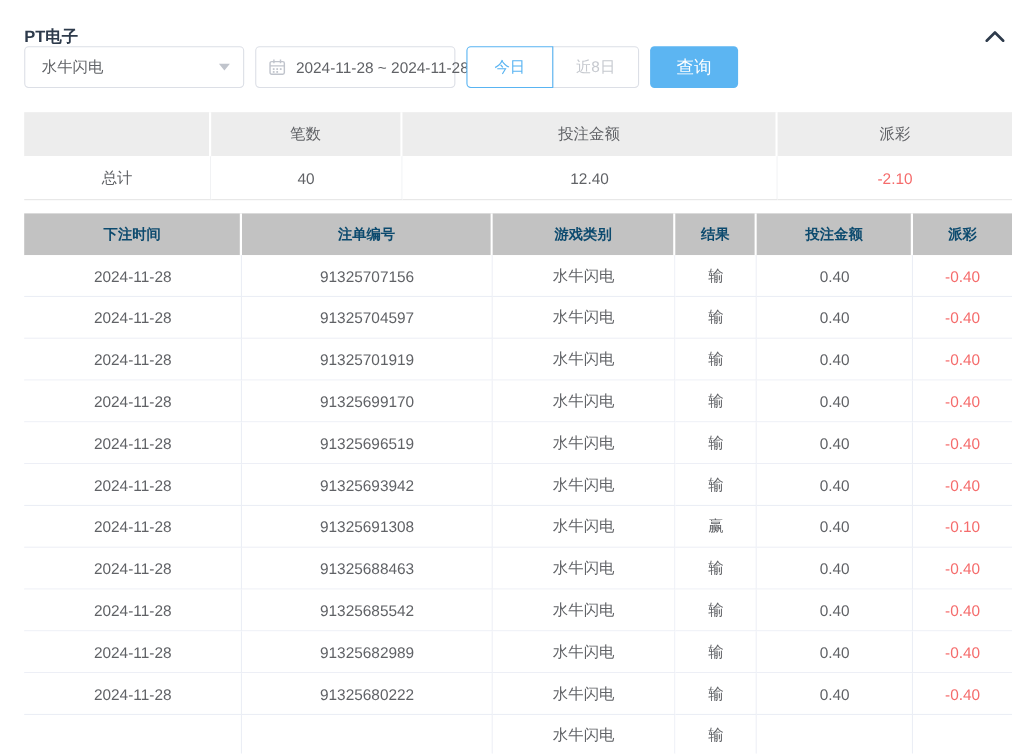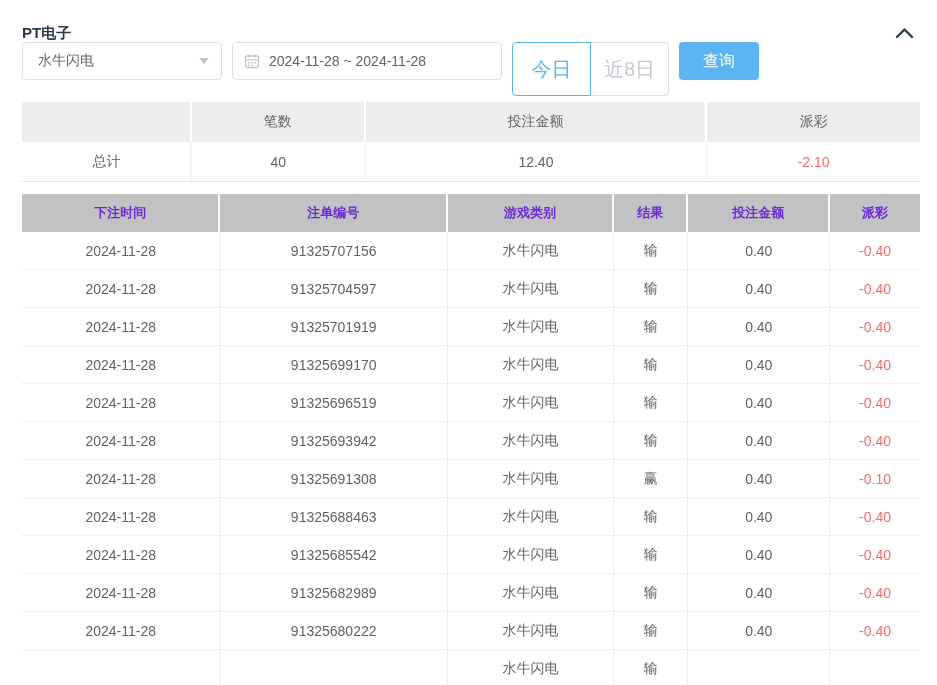--- a/index.html
+++ b/index.html
@@ -28,30 +28,30 @@
     display: flex; align-items: center; justify-content: space-between;
     padding: 0 12px 0 15px; font-size: 14px; color: #606266;
     background: #fff; cursor: pointer;
   }
   .caret-down {
     width: 0; height: 0;
     border-left: 5px solid transparent; border-right: 5px solid transparent;
     border-top: 6px solid #c0c4cc;
   }
   .date-range {
-    width: 270px; height: 38px; border: 1px solid #dcdfe6; border-radius: 4px;
+    width: 182px; height: 38px; border: 1px solid #dcdfe6; border-radius: 4px;
     display: flex; align-items: center; gap: 9px;
     margin-left: 10px; padding: 0 10px 0 11px;
     font-size: 14px; color: #606266; background: #fff; cursor: pointer;
     white-space: nowrap;
   }
   .btn-group { display: flex; margin-left: 10px; }
   .quick-btn {
-    width: 79px; height: 54px; background: #fff;
-    border: 1px solid #dcdfe6; font-size: 20px; color: #c6c9cf;
+    width: 79px; height: 38px; background: #fff;
+    border: 1px solid #dcdfe6; font-size: 14px; color: #c6c9cf;
     cursor: pointer; position: relative; z-index: 1;
     font-family: inherit;
   }
   .quick-btn + .quick-btn { margin-left: -1px; }
   .quick-btn:first-child { border-radius: 4px 0 0 4px; }
   .quick-btn:last-child { border-radius: 0 4px 4px 0; }
   .quick-btn.active { border-color: #59b4f2; color: #59b4f2; z-index: 2; }
   .query-btn {
     width: 80px; height: 38px; margin-left: 10px;
     background: #5cb5f2; color: #fff; border: none; border-radius: 4px;
@@ -74,21 +74,21 @@
     background: #fff;
     border-right: 1px solid #f0f1f3; border-bottom: 1px solid #e6e6e6;
   }
   .sum-body .cell:last-child { border-right: none; }
   .sc1 { width: 170px; } .sc2 { width: 174px; } .sc3 { width: 342px; } .sc4 { width: 213px; }
 
   
   .det-table { width: 898px; margin-top: 12px; }
   .det-row { display: flex; height: 38px; }
   .det-header .cell {
-    background: #c2c2c2; color: #6d28d9; font-size: 13px; font-weight: bold;
+    background: #c2c2c2; color: #0c4a6e; font-size: 13px; font-weight: bold;
     border-right: 2px solid #fff;
   }
   .det-header .cell:last-child { border-right: none; }
   .det-body .det-row .cell {
     background: #fff; font-size: 14px; color: #606266;
     border-right: 1px solid #ebeef5; border-bottom: 1px solid #ebeef5;
   }
   .det-body .det-row .cell:last-child { border-right: none; }
   .dc1 { width: 203px; } .dc2 { width: 233px; } .dc3 { width: 170px; }
   .dc4 { width: 76px; }  .dc5 { width: 145px; } .dc6 { width: 92px; }

